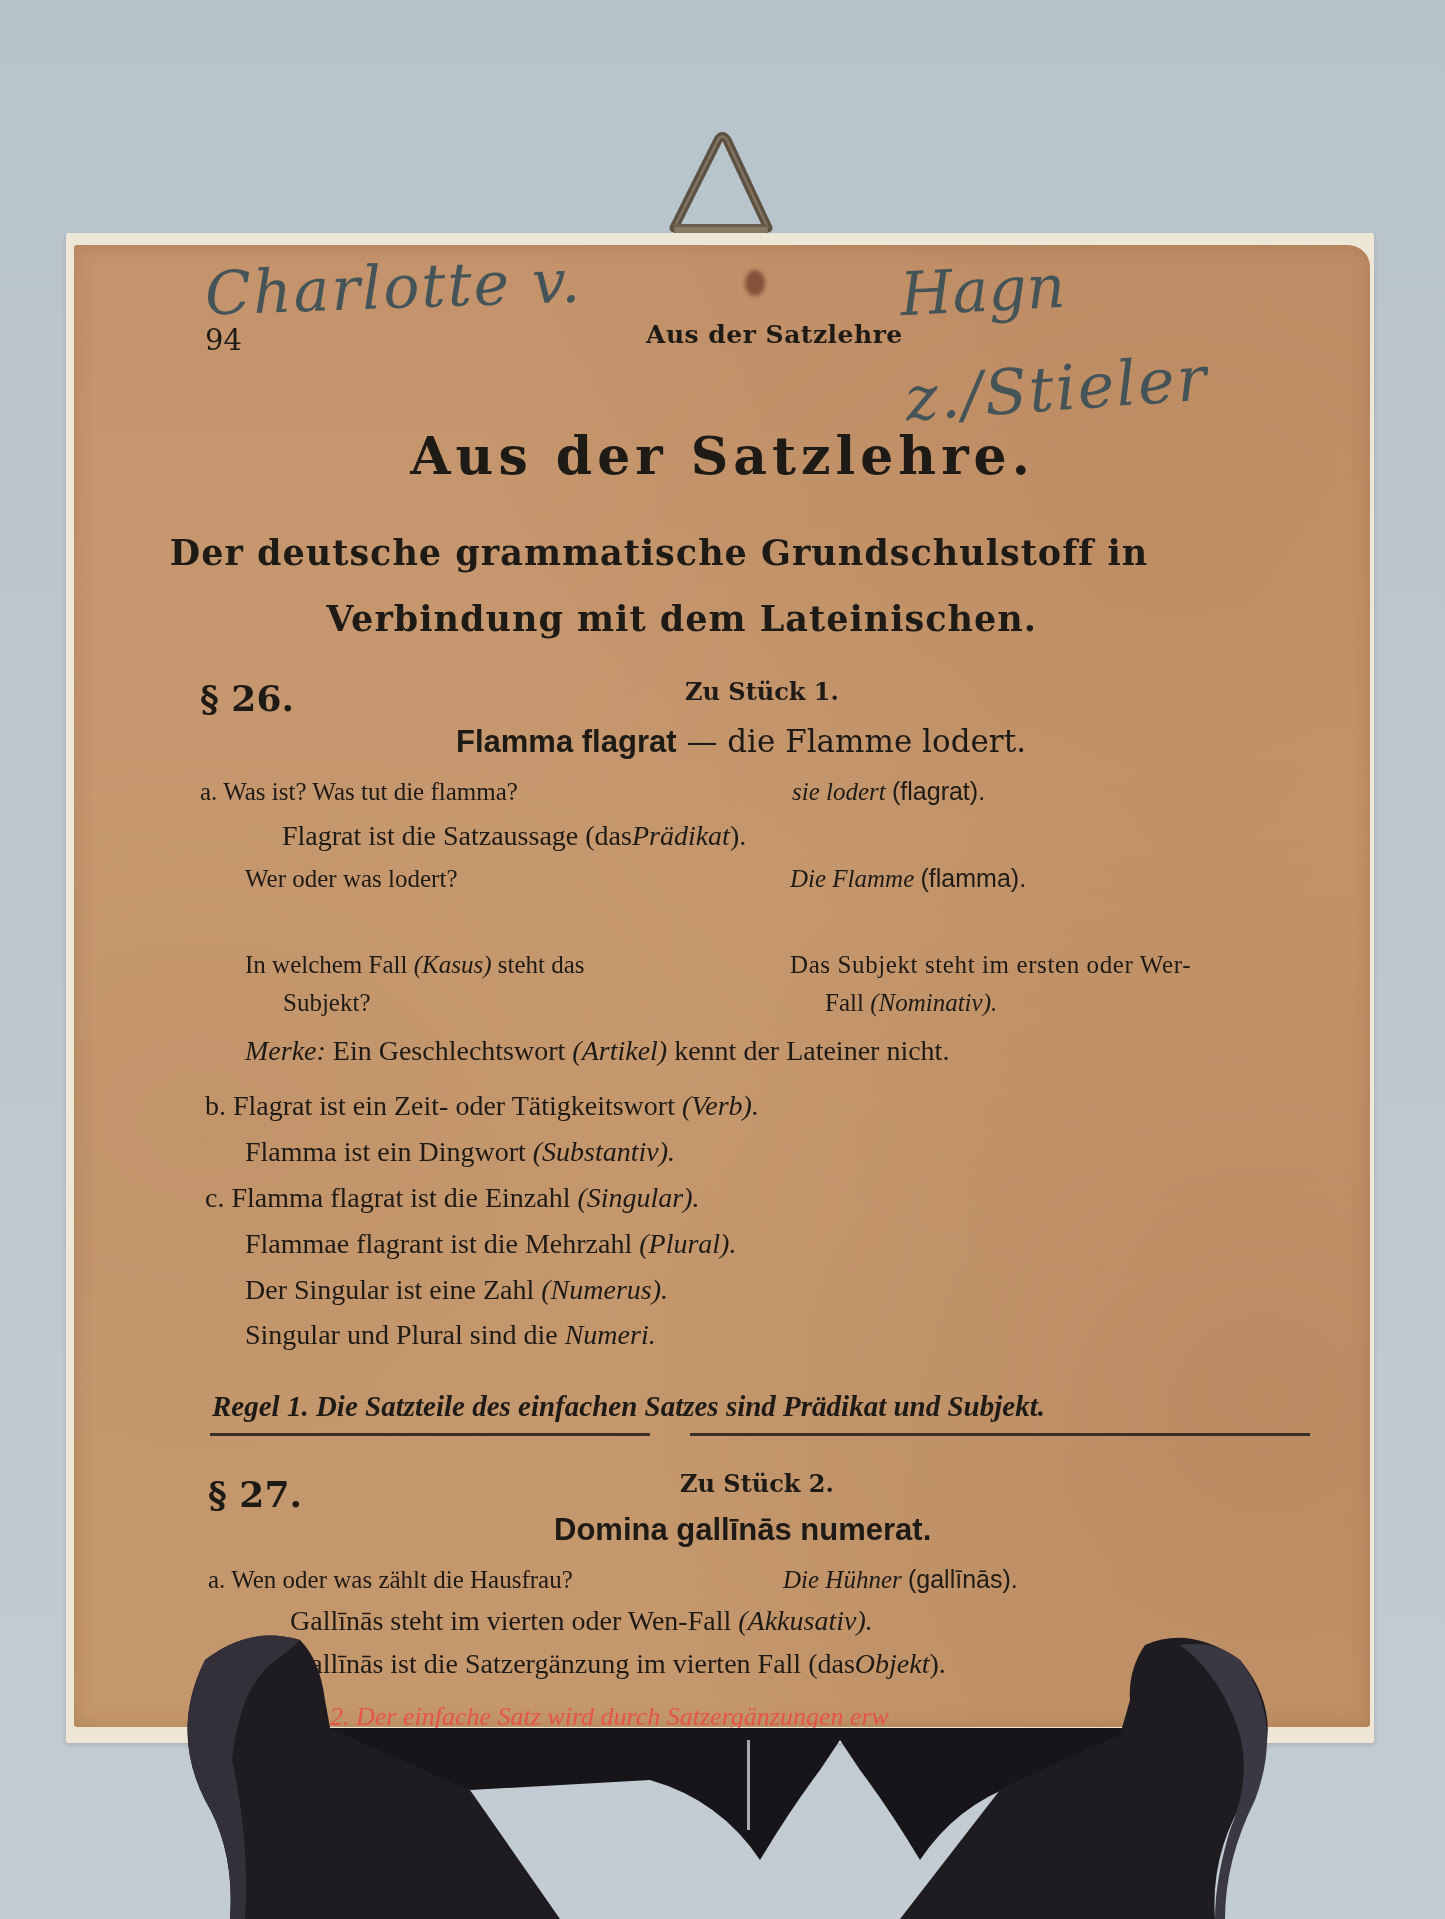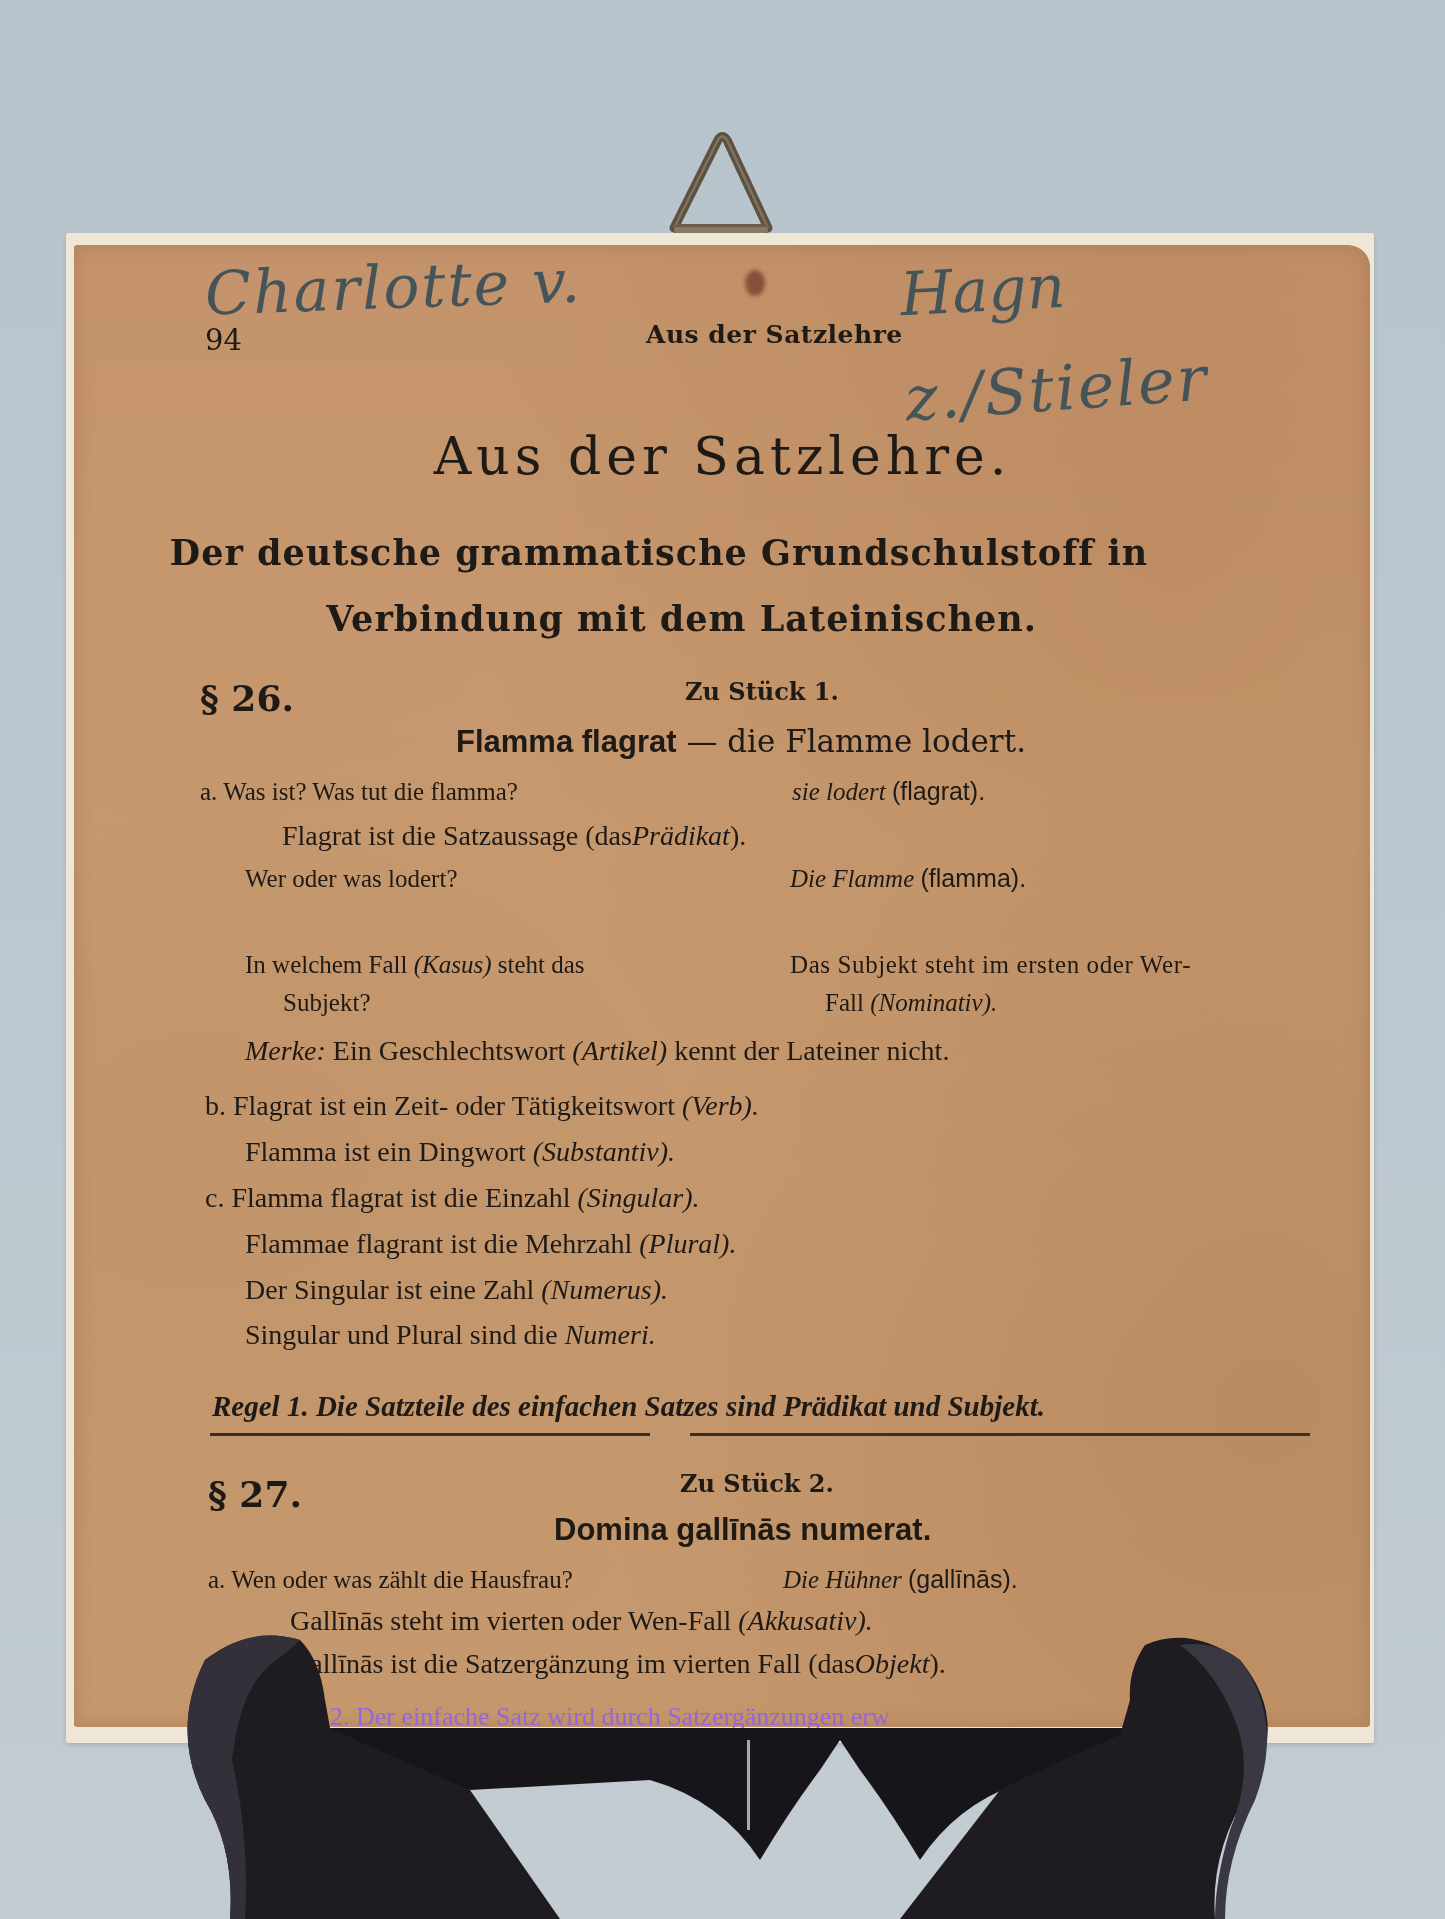--- a/index.html
+++ b/index.html
@@ -46,21 +46,21 @@
       left: 660px; top: 124px;
       width: 120px; height: 140px;
     }
 
     .ink { color: #1e1a16; }
     .txt { position: absolute; white-space: nowrap; line-height: 1; }
 
     .running-page-num { left: 205px; top: 326px; font-size: 29px; font-family: "DejaVu Serif", serif; }
     .running-head { left: 646px; top: 322px; font-size: 25px; font-weight: bold; font-family: "DejaVu Serif", serif; letter-spacing: 0.5px; }
 
-    .main-title { left: 0; width: 1445px; text-align: center; top: 430px; font-size: 52px; font-weight: normal; letter-spacing: 5px; }
+    .main-title { left: 0; width: 1445px; text-align: center; top: 430px; font-size: 52px; font-weight: bold; letter-spacing: 5px; }
     .subtitle-1 { left: 0; width: 1298px; text-align: center; top: 535px; font-size: 35px; font-weight: bold; letter-spacing: 1px; padding-left: 20px; box-sizing: border-box;}
     .subtitle-2 { left: 0; width: 1343px; text-align: center; top: 601px; font-size: 35px; font-weight: bold; letter-spacing: 1px; padding-left: 20px; box-sizing: border-box;}
 
     .section-num { font-size: 36px; font-weight: bold; font-family: "DejaVu Serif", serif; }
     .zu-stueck { font-size: 24px; font-weight: bold; }
     .example-title { font-size: 31px; }
     .example-title b { font-family: "Liberation Sans", sans-serif; font-weight: bold; }
 
     .body-line { font-size: 28px; font-family: "Liberation Serif", serif; }
     .body-line.small { font-size: 25px; }
@@ -77,21 +77,21 @@
     .hand-1 { left: 205px; top: 252px; font-size: 60px; transform: rotate(-2deg); letter-spacing: 2px; }
     .hand-2 { left: 900px; top: 255px; font-size: 60px; transform: rotate(-3deg); }
     .hand-3 { left: 905px; top: 352px; font-size: 62px; transform: rotate(-4deg); letter-spacing: 2px; }
 
     .stain { position: absolute; left: 745px; top: 270px; width: 20px; height: 26px; border-radius: 50%; background: rgba(80,30,20,0.55); filter: blur(2px); }
 
     
     .stand { position: absolute; left: 0; top: 0; width: 1445px; height: 1919px; pointer-events: none; }
 
     
-    .cutoff { left: 330px; top: 1704px; font-size: 26px; font-family: "Liberation Serif", serif; color: #8b5cf6; opacity: 0.8; filter: blur(0.6px); }
+    .cutoff { left: 330px; top: 1704px; font-size: 26px; font-style: italic; font-family: "Liberation Serif", serif; color: #ef4444; opacity: 0.8; filter: blur(0.6px); }
   </style>
 </head>
 <body>
 
 <div class="scene">
 
   <svg class="hook" viewBox="0 0 120 140">
     <path d="M14 104 L58 16 Q62 9 67 16 L108 104" fill="none" stroke="#5d5142" stroke-width="9" stroke-linejoin="round" stroke-linecap="round"></path>
     <path d="M14 104 L58 16 Q62 9 67 16 L108 104" fill="none" stroke="#9a8b75" stroke-width="2.5" stroke-linejoin="round" opacity="0.6"></path>
     <rect x="14" y="100" width="94" height="26" rx="4" fill="#6b5d4b"></rect>

